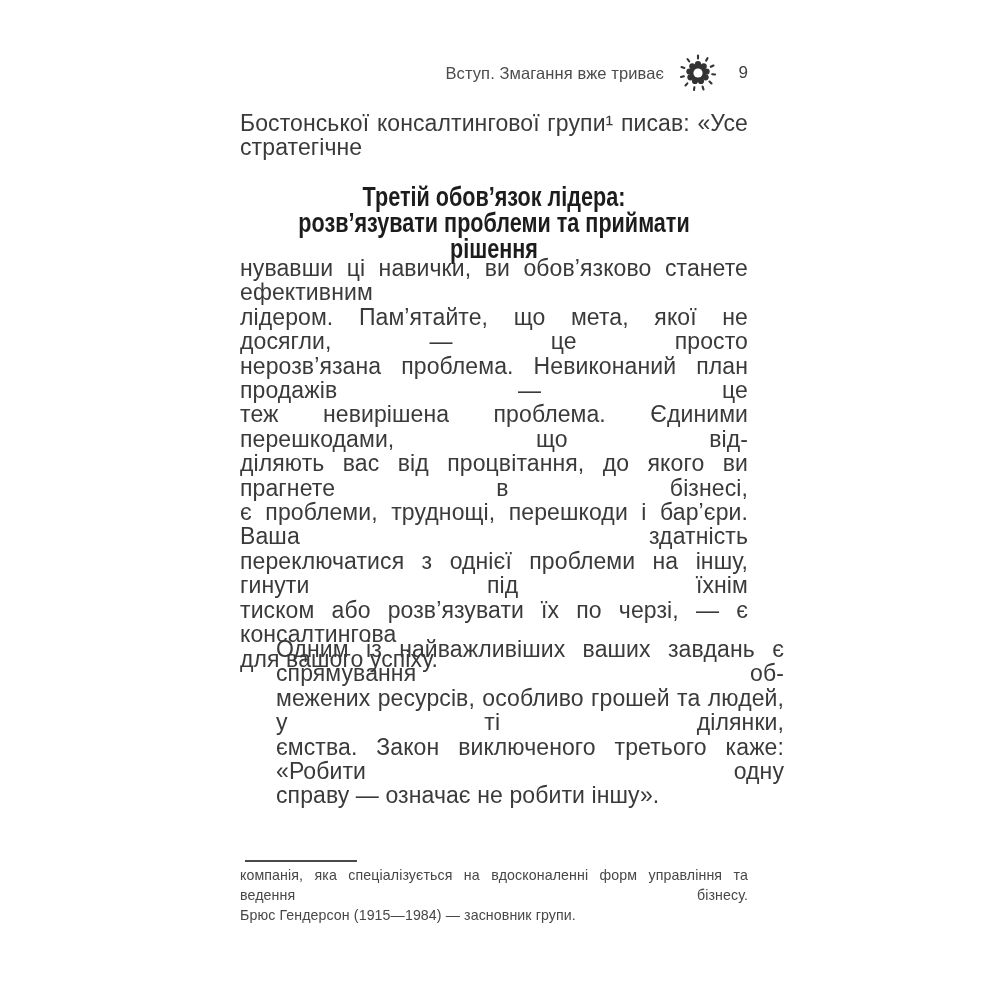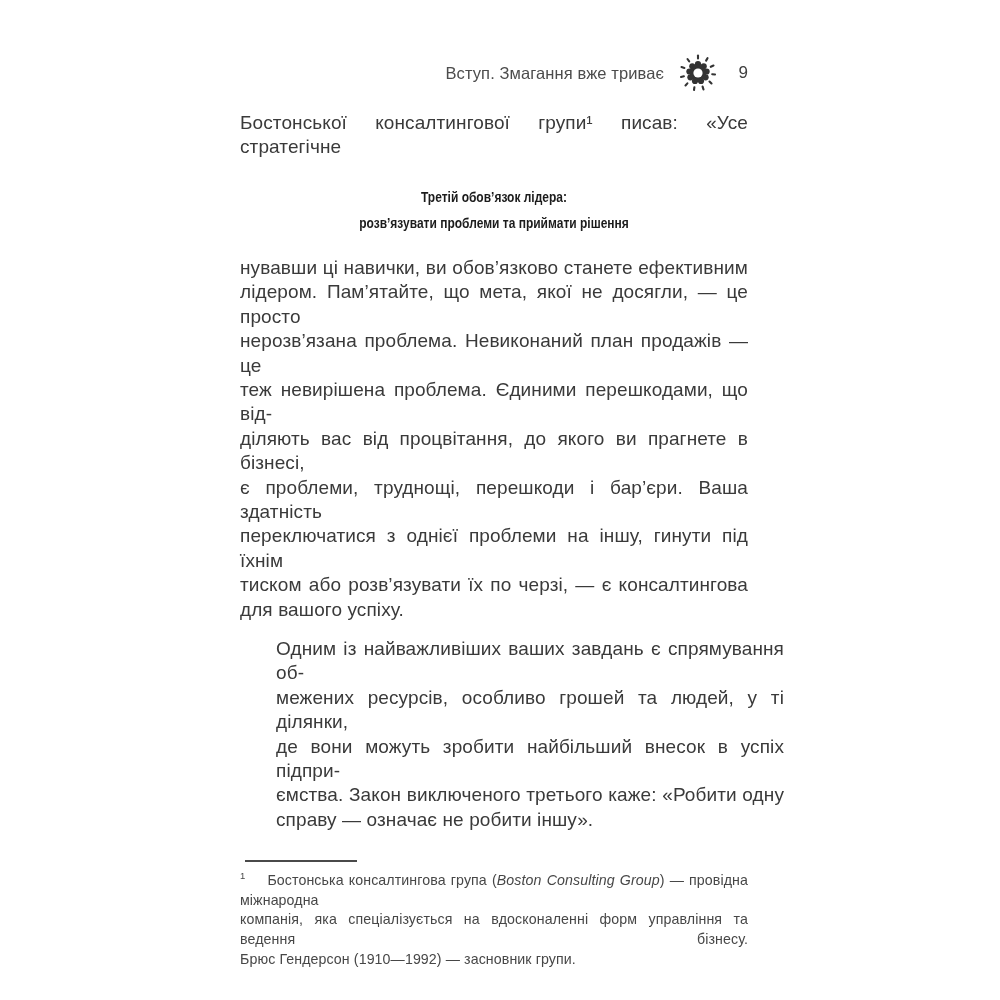--- a/index.html
+++ b/index.html
@@ -43,21 +43,21 @@
     font-size: 17px;
     color: #3f3f3f;
     min-width: 14px;
     text-align: right;
   }
   
   .para {
     position: absolute;
     left: 240px;
     width: 508px;
-    font-size: 19px;
+    font-size: 23px;
     line-height: 24.4px;
     color: #3a3a3a;
     letter-spacing: 0.1px;
   }
   .para .ln {
     text-align: justify;
     text-align-last: justify;
     white-space: normal;
   }
   .para .ln.last {
@@ -67,21 +67,21 @@
     padding-left: 27px;
   }
   
   .heading {
     position: absolute;
     left: 240px;
     width: 508px;
     text-align: center;
     color: #1c1c1c;
     font-weight: 700;
-    font-size: 15px;
+    font-size: 27px;
     line-height: 26px;
     letter-spacing: 0px;
   }
   .heading .squeeze {
     transform: scaleX(0.8);
     transform-origin: 50% 0;
   }
   
   .footnote-rule {
     position: absolute;
@@ -183,30 +183,26 @@
       <div class="ln">є проблеми, труднощі, перешкоди і бар’єри. Ваша здатність</div>
       <div class="ln">переключатися з однієї проблеми на іншу, гинути під їхнім</div>
       <div class="ln">тиском або розв’язувати їх по черзі, — є консалтингова</div>
       <div class="ln last">для вашого успіху.</div>
     </div>
 
 
   <div class="para" style="top:637px;margin-left:36px;">
       <div class="ln">Одним із найважливіших ваших завдань є спрямування об-</div>
       <div class="ln">межених ресурсів, особливо грошей та людей, у ті ділянки,</div>
-      <div class="ln">де вони можуть зробити найбільший внесок в успіх підпри-</div>
       <div class="ln">ємства. Закон виключеного третього каже: «Робити одну</div>
       <div class="ln last">справу — означає не робити іншу».</div>
     </div>
 
 
   <div class="footnote-rule"></div>
   <div class="footnote">
-    <div class="fn-line1">
-      <span class="fn-marker">1</span><span>Бостонська консалтингова група (</span><span class="fn-italic">Boston Consulting Group</span><span>) — провідна міжнародна</span>
-    </div>
     <div>
         <div class="fn-ln">компанія, яка спеціалізується на вдосконаленні форм управління та ведення бізнесу.</div>
-        <div class="fn-ln last">Брюс Гендерсон (1910—1992) — засновник групи.</div>
+        <div class="fn-ln last">Брюс Гендерсон (1915—1984) — засновник групи.</div>
       </div>
   </div>
 
 </div>
 
 </body></html>

